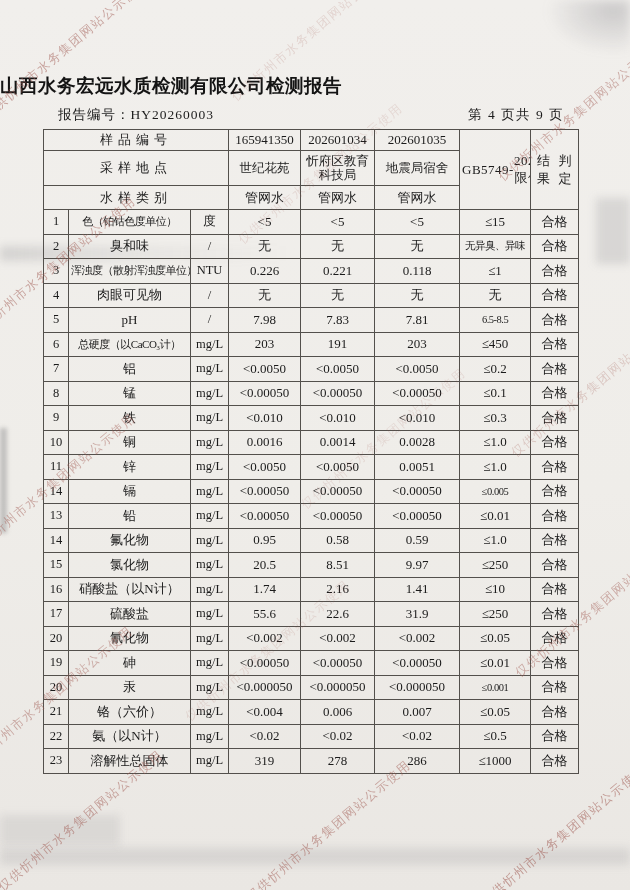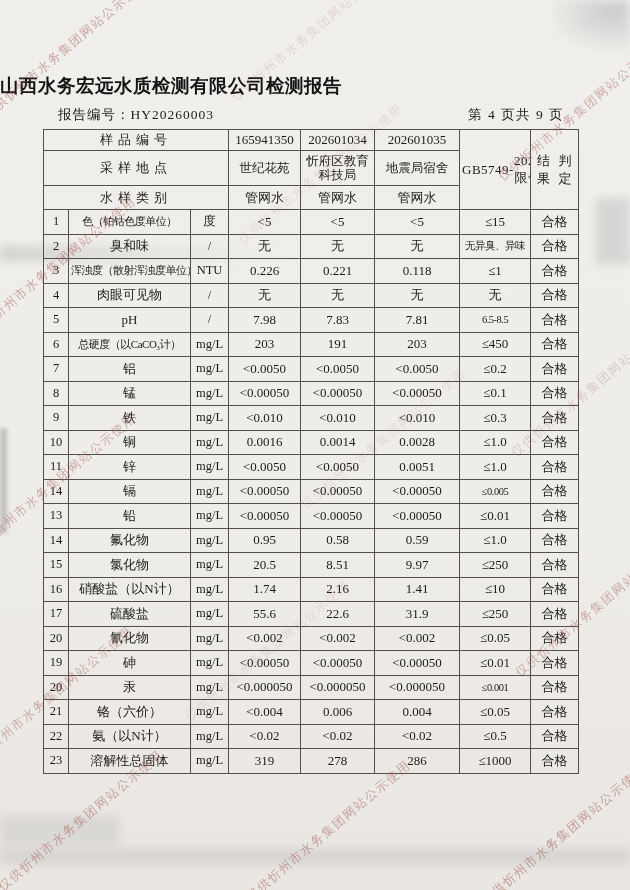--- a/index.html
+++ b/index.html
@@ -337,21 +337,21 @@
           <td class="c-val">&lt;0.000050</td>
           <td class="c-limit small">≤0.001</td>
           <td class="c-result">合格</td>
         </tr>
         <tr>
           <td class="c-no">21</td>
           <td class="c-name">铬（六价）</td>
           <td class="c-unit">mg/L</td>
           <td class="c-val">&lt;0.004</td>
           <td class="c-val">0.006</td>
-          <td class="c-val">0.004</td>
+          <td class="c-val">0.007</td>
           <td class="c-limit">≤0.05</td>
           <td class="c-result">合格</td>
         </tr>
         <tr>
           <td class="c-no">22</td>
           <td class="c-name">氨（以N计）</td>
           <td class="c-unit">mg/L</td>
           <td class="c-val">&lt;0.02</td>
           <td class="c-val">&lt;0.02</td>
           <td class="c-val">&lt;0.02</td>

